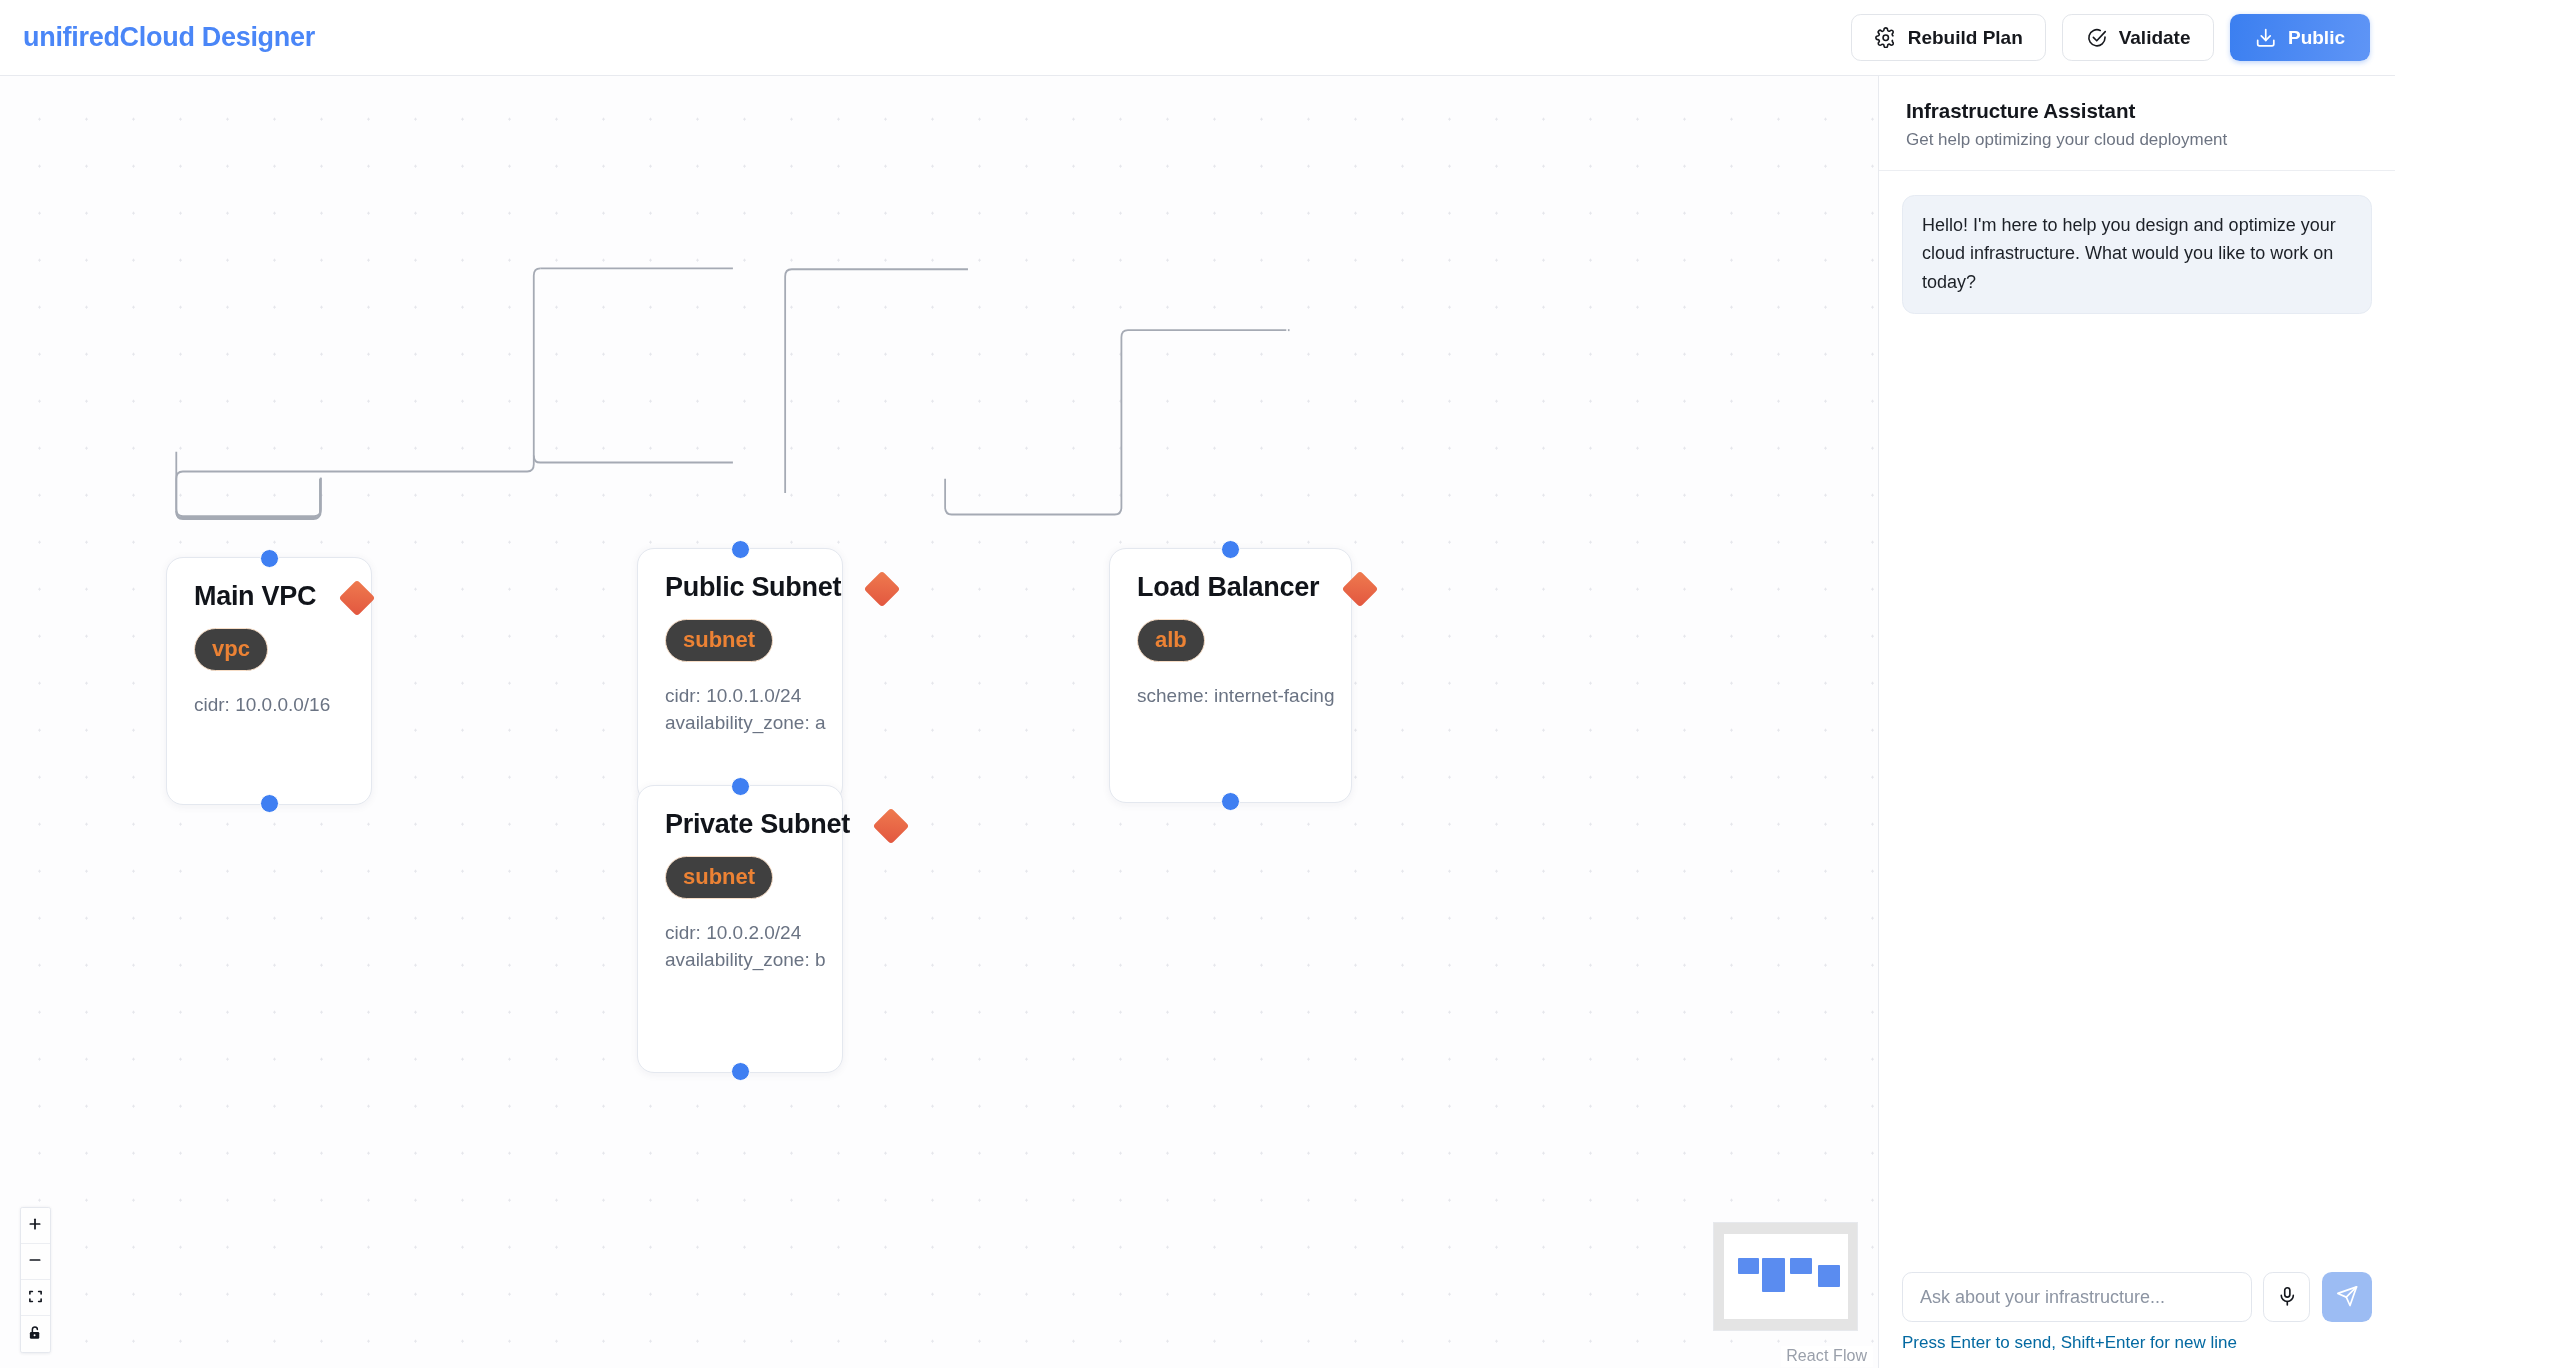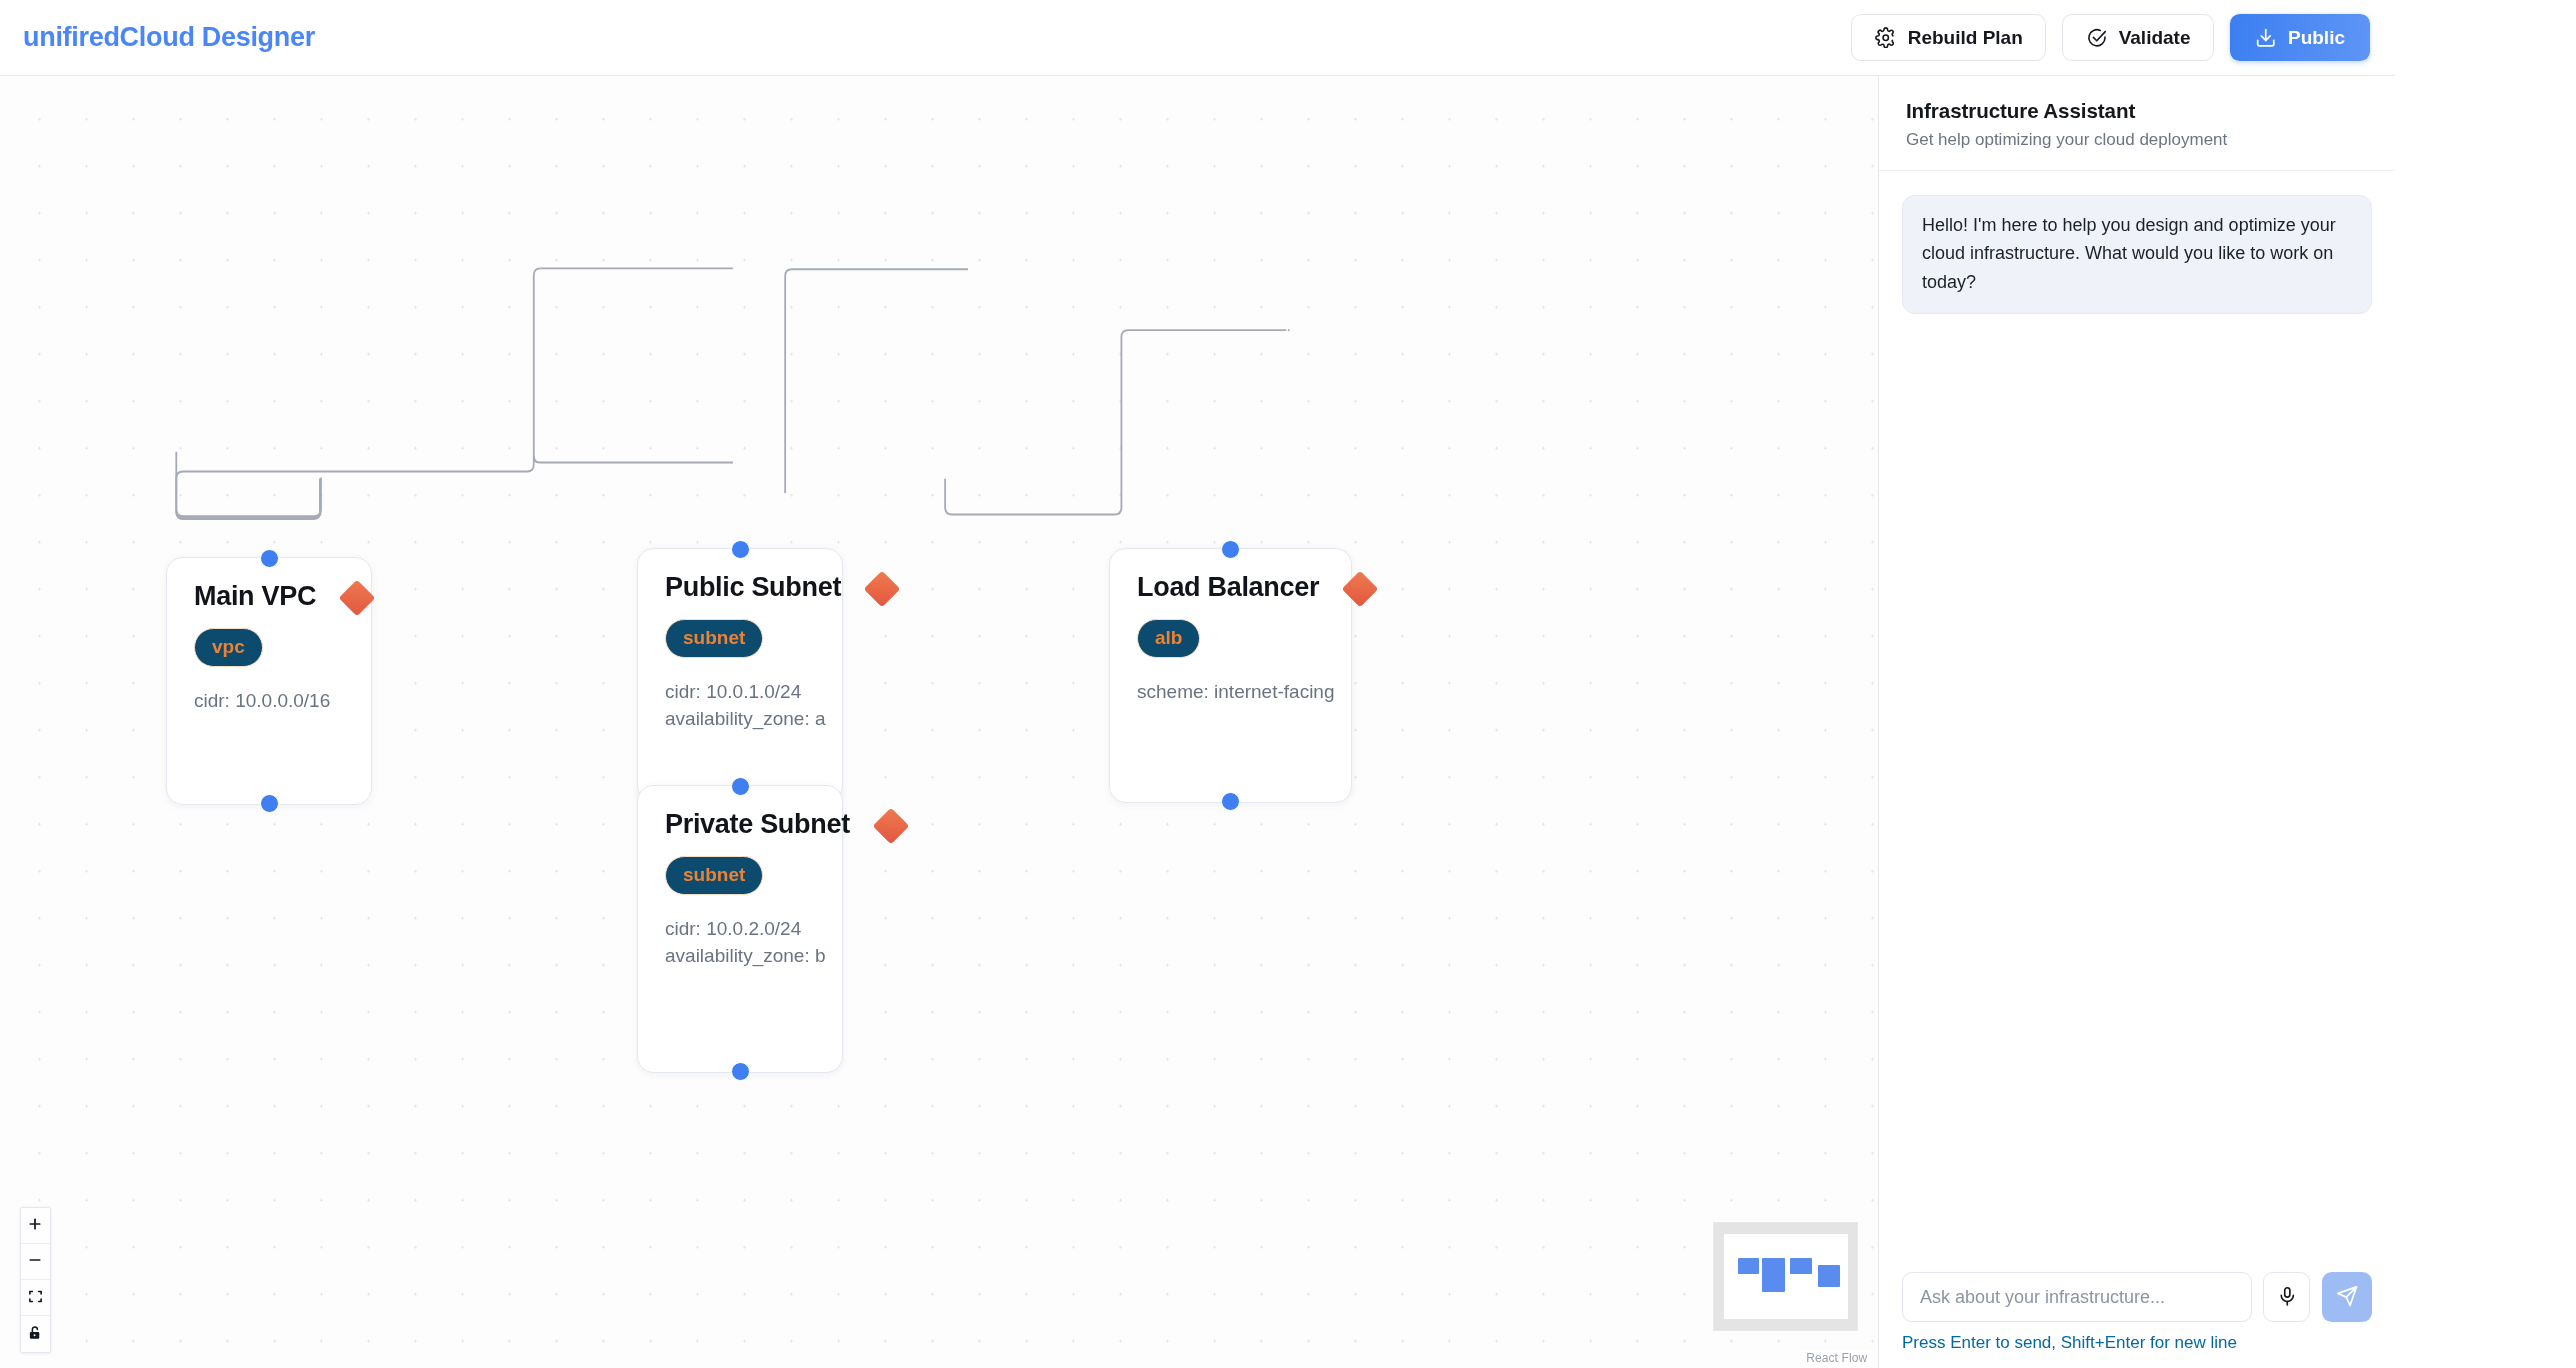--- a/index.html
+++ b/index.html
@@ -79,23 +79,23 @@
     width: 26px; height: 26px;
     margin-top: 3.6px;
     background: linear-gradient(140deg, #ef7b4f 0%, #e2563f 100%);
     transform: rotate(45deg);
     border-radius: 3.6px;
   }
   .badge {
     display: inline-block; margin-top: 17px;
     padding: 7.2px 17px 8px 17px;
     border-radius: 894px;
-    background: #0c4a6e;
+    background: #404040;
     border: 0.9px solid #f7ddc6;
-    color: #ec8234; font-size: 19px; font-weight: 600;
+    color: #ec8234; font-size: 22px; font-weight: 600;
     white-space: nowrap;
   }
   .props { margin-top: 19.7px; }
   .prop {
     font-size: 19px; color: #6a7383;
     line-height: 1.44; white-space: nowrap;
   }
   .handle {
     position: absolute; left: 50%;
     width: 19px; height: 19px; margin-left: -9.4px;
@@ -128,21 +128,21 @@
     position: absolute; right: 19.7px; bottom: 38px;
     width: 145px; height: 109px;
     background: #e4e4e4;
     border: 0.9px solid #e7e9ed;
     padding: 10.7px 9.8px;
   }
   .minimap-inner { width: 100%; height: 100%; background: #ffffff; position: relative; }
   .mm-node { position: absolute; background: #5a8cf0; border-radius: 0.9px; }
   .rf-attr {
     position: absolute; right: 5.4px; bottom: 1.8px;
-    font-size: 12px; color: #9aa0ab;
+    font-size: 16px; color: #9aa0ab;
     background: rgba(255,255,255,0.86);
     padding: 1.8px 5.4px; letter-spacing: 0.1px;
   }
 
   
   .panel {
     flex: 0 0 517px; width: 517px;
     background: #ffffff;
     border-left: 0.9px solid #e8eaef;
     display: flex; flex-direction: column;

